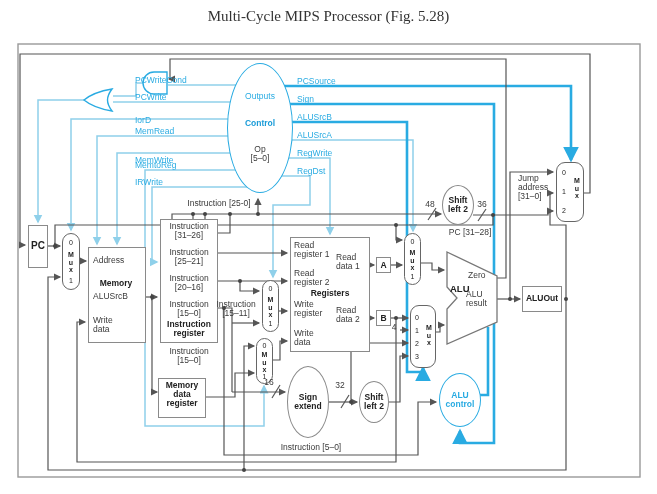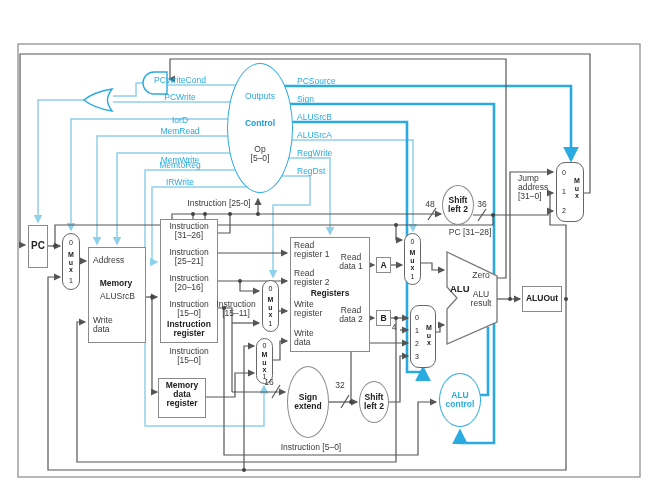--- a/index.html
+++ b/index.html
@@ -5,32 +5,33 @@
   html,body{margin:0;padding:0;background:#fff;}
   #stage{position:relative;width:657px;height:494px;background:#fff;overflow:hidden;
          font-family:"Liberation Sans",sans-serif;}
   #title{position:absolute;left:0;top:8px;width:100%;text-align:center;
          font-family:"Liberation Serif",serif;font-size:15px;color:#333;}
   svg{position:absolute;left:0;top:0;}
   .lbl{position:absolute;font-size:8.5px;line-height:9px;color:#3a3a3a;white-space:pre-line;}
   .b{font-weight:bold;color:#222;}
   .cy{color:#29abe2;}
   .ctr{text-align:center;}
-  .rt{text-align:center;}
+  .rt{text-align:left;}
   .box{position:absolute;border:1.2px solid #8a8a8a;background:#fff;box-sizing:border-box;}
   .oval{position:absolute;border:1.3px solid #8a8a8a;background:#fff;border-radius:50%;box-sizing:border-box;}
   .oval.cyb{border-color:#29abe2;}
   .mux{position:absolute;border:1.2px solid #666;background:#fff;border-radius:9px;box-sizing:border-box;}
   .mux span{position:absolute;font-size:7px;line-height:7.5px;color:#222;white-space:pre-line;text-align:center;}
   .mux .mx{font-weight:bold;}
 </style>
 </head>
 <body>
 
 <div id="stage">
+  <div id="title">Multi-Cycle MIPS Processor (Fig. 5.28)</div>
 
   <svg width="657" height="494" viewBox="0 0 657 494">
     <defs>
       <marker id="aD" markerWidth="7" markerHeight="7" refX="5" refY="3" orient="auto">
           <path d="M0,0 L6,3 L0,6 Z" fill="#555"></path>
         </marker>
       <marker id="aC" markerWidth="7" markerHeight="7" refX="5" refY="3" orient="auto">
           <path d="M0,0 L6,3 L0,6 Z" fill="#29abe2"></path>
         </marker>
       <marker id="aP" markerWidth="7" markerHeight="7" refX="5" refY="3" orient="auto">

